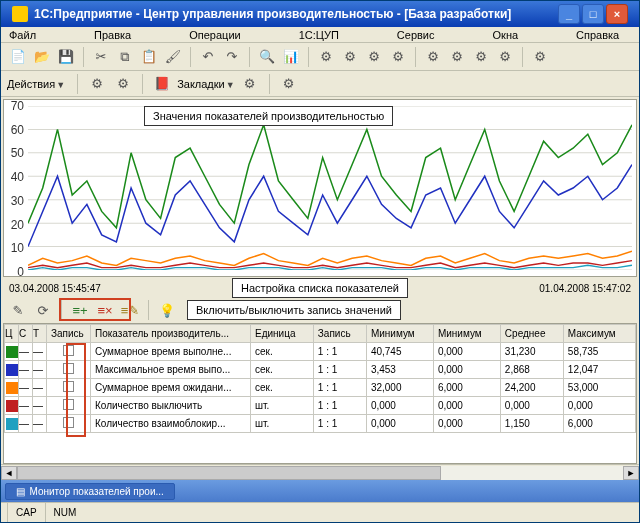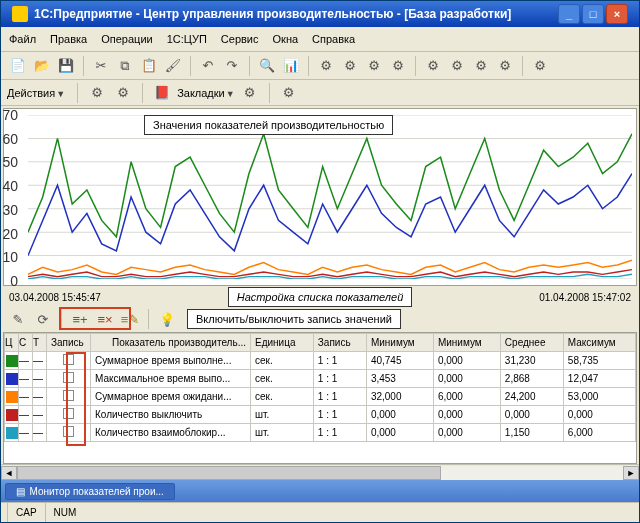--- a/index.html
+++ b/index.html
@@ -3,31 +3,31 @@
 <meta charset="utf-8">
 <style>
 * { box-sizing: border-box; margin: 0; padding: 0; }
 body { font-family: Tahoma, Arial, sans-serif; font-size: 11px; background: #ece9d8; }
 .window { width: 640px; height: 523px; border: 1px solid #003c74; background: #ece9d8; display: flex; flex-direction: column; }
 .titlebar { height: 26px; background: linear-gradient(#3a77d8,#0a3db2); color: #fff; display: flex; align-items: center; padding: 0 11px; font-weight: bold; font-size: 12px; }
 .titlebar .icon { width: 16px; height: 16px; background: #ffcc00; margin-right: 6px; border-radius: 2px; }
 .titlebar .spacer { flex: 1; }
 .winbtn { width: 22px; height: 20px; margin-left: 2px; background: #4a85e0; border: 1px solid #2a5db8; border-radius: 3px; color: #fff; text-align: center; line-height: 18px; font-weight: bold; font-size: 11px; }
 .winbtn.close { background: #e05a3a; border-color: #b03a1a; }
-.menubar { height: 25px; background: #ece9d8; border-bottom: 1px solid #c0c0b0; display: flex; align-items: center; padding-left: 8px; }
+.menubar { height: 16px; background: #ece9d8; border-bottom: 1px solid #c0c0b0; display: flex; align-items: center; padding-left: 8px; gap: 44px; }
 .menubar span { margin-right: 14px; cursor: default; }
 .toolbar { height: 28px; background: #ece9d8; border-bottom: 1px solid #c0c0b0; display: flex; align-items: center; padding-left: 6px; gap: 2px; }
 .tbbtn { width: 22px; height: 22px; border: 1px solid transparent; display: flex; align-items: center; justify-content: center; font-size: 13px; color: #555; border-radius: 2px; }
 .tbsep { width: 1px; height: 20px; background: #c0c0b0; margin: 0 4px; }
 .actionsbar { height: 26px; background: #ece9d8; border-bottom: 1px solid #c0c0b0; display: flex; align-items: center; padding-left: 6px; gap: 4px; }
 .actionsbar .lbl { margin-right: 4px; }
 .dropdown-arrow { font-size: 9px; color: #444; margin-left: 1px; }
 .chartarea { height: 178px; background: #fff; border: 1px solid #a0a090; margin: 2px; position: relative; }
 .yaxis { position: absolute; left: 2px; top: 0; bottom: 0; width: 20px; }
-.ytick { position: absolute; right: 8px; font-size: 14px; color: #333; transform: translateY(-50%); }
+.ytick { position: absolute; right: 2px; font-size: 12px; color: #333; transform: translateY(-50%); }
 .plotarea { position: absolute; left: 24px; right: 4px; top: 6px; bottom: 6px; }
 .grid line { stroke: #d8d8d0; stroke-width: 1; }
 .callout { position: absolute; background: #fff; border: 1px solid #333; padding: 3px 8px; font-size: 11px; white-space: nowrap; z-index: 5; }
 .datebar { height: 18px; display: flex; justify-content: space-between; padding: 0 8px; align-items: center; font-size: 10px; }
 .minibar { height: 26px; background: #ece9d8; display: flex; align-items: center; padding-left: 6px; gap: 3px; position: relative; }
 .highlight-red { position: absolute; border: 2px solid #d04020; }
 .tblwrap { flex: 1; margin: 0 2px; border: 1px solid #a0a090; background: #fff; overflow: hidden; position: relative; }
 table { border-collapse: collapse; width: 100%; font-size: 10px; }
 th, td { border: 1px solid #c8c8c0; padding: 2px 4px; text-align: left; height: 18px; white-space: nowrap; overflow: hidden; }
 th { background: #eceade; font-weight: normal; }
@@ -139,21 +139,21 @@
           <path class="series" stroke="#ff8000" d="M0.0,161.3L14.6,154.1L29.3,158.9L43.9,156.5L58.5,151.8L73.2,158.9L87.8,161.3L102.4,154.1L117.1,156.5L131.7,158.9L146.3,154.1L161.0,151.8L175.6,156.5L190.2,158.9L204.9,161.3L219.5,154.1L234.1,149.4L248.8,156.5L263.4,158.9L278.0,161.3L292.7,154.1L307.3,158.9L322.0,154.1L336.6,151.8L351.2,156.5L365.9,158.9L380.5,161.3L395.1,154.1L409.8,151.8L424.4,158.9L439.0,154.1L453.7,149.4L468.3,156.5L482.9,158.9L497.6,154.1L512.2,151.8L526.8,154.1L541.5,151.8L556.1,149.4L570.7,154.1L585.4,151.8L600.0,147.0"></path>
           <path class="series" stroke="#c02020" d="M0.0,163.6L14.6,161.3L29.3,163.6L43.9,161.3L58.5,158.9L73.2,163.6L87.8,163.6L102.4,161.3L117.1,163.6L131.7,163.6L146.3,161.3L161.0,158.9L175.6,161.3L190.2,163.6L204.9,163.6L219.5,161.3L234.1,158.9L248.8,161.3L263.4,163.6L278.0,163.6L292.7,161.3L307.3,163.6L322.0,161.3L336.6,158.9L351.2,161.3L365.9,163.6L380.5,163.6L395.1,161.3L409.8,158.9L424.4,163.6L439.0,161.3L453.7,158.9L468.3,161.3L482.9,163.6L497.6,161.3L512.2,158.9L526.8,161.3L541.5,158.9L556.1,158.9L570.7,161.3L585.4,158.9L600.0,156.5"></path>
           <path class="series" stroke="#20a0c0" d="M0.0,166.0L14.6,163.6L29.3,166.0L43.9,163.6L58.5,163.6L73.2,166.0L87.8,166.0L102.4,163.6L117.1,166.0L131.7,166.0L146.3,163.6L161.0,163.6L175.6,163.6L190.2,166.0L204.9,166.0L219.5,163.6L234.1,163.6L248.8,163.6L263.4,166.0L278.0,166.0L292.7,163.6L307.3,166.0L322.0,163.6L336.6,163.6L351.2,163.6L365.9,166.0L380.5,166.0L395.1,163.6L409.8,163.6L424.4,166.0L439.0,163.6L453.7,163.6L468.3,163.6L482.9,166.0L497.6,163.6L512.2,163.6L526.8,163.6L541.5,163.6L556.1,161.3L570.7,163.6L585.4,163.6L600.0,161.3"></path>
         </svg>
     </div>
     <div class="callout" style="left:140px; top:6px;">Значения показателей производительностью</div>
   </div>
 
   <div class="datebar">
     <span>03.04.2008 15:45:47</span>
-    <div class="callout" style="position:static; display:inline-block;font-style:italic;">Настройка списка показателей</div>
+    <div class="callout" style="position:static; display:inline-block;">Настройка списка показателей</div>
     <span>01.04.2008 15:47:02</span>
   </div>
 
   <div class="minibar">
     <div class="tbbtn">✎</div>
     <div class="tbbtn">⟳</div>
     <div class="tbsep"></div>
     <div class="highlight-red" style="left:58px; top:1px; width:72px; height:23px;"></div>
     <div class="tbbtn" style="color:#2a7a2a">≡+</div>
     <div class="tbbtn" style="color:#c03020">≡×</div>
@@ -165,21 +165,21 @@
 
   <div class="tblwrap">
     <div class="highlight-red" style="left:62px; top:19px; width:20px; height:94px;"></div>
     <table>
       <thead>
           <tr id="thead-row">
             <th class="colc">Ц</th>
             <th class="colc">С</th>
             <th class="colc">Т</th>
             <th style="width: 44px;">Запись</th>
-            <th style="width: 160px; text-align: right;">Показатель производитель...</th>
+            <th style="width: 160px;">Показатель производитель...</th>
             <th>Единица</th>
             <th>Запись</th>
             <th>Минимум</th>
             <th>Минимум</th>
             <th>Среднее</th>
             <th>Максимум</th>
           </tr>
         </thead>
       <tbody id="tbody">
           <tr>

